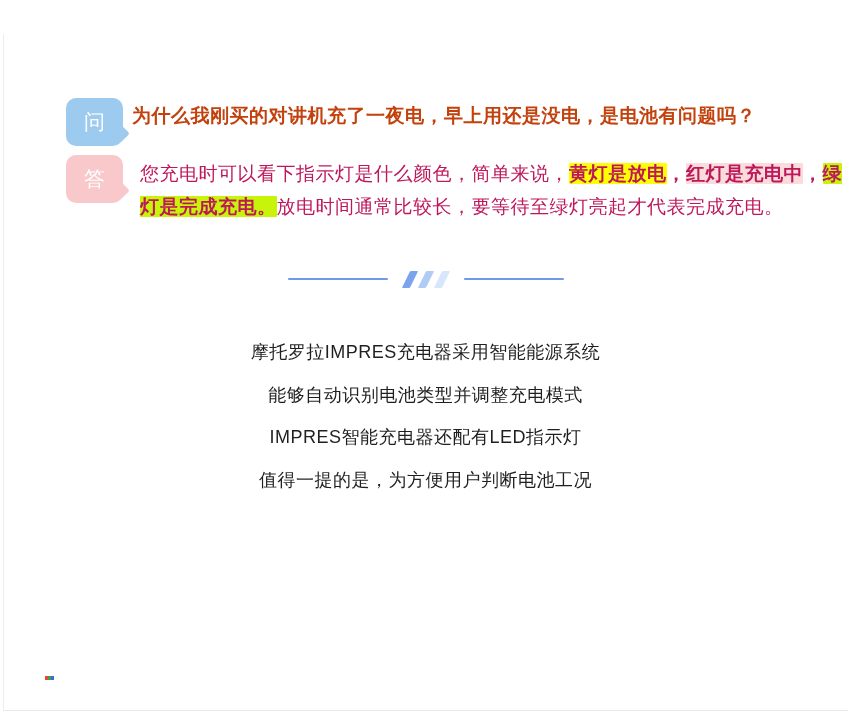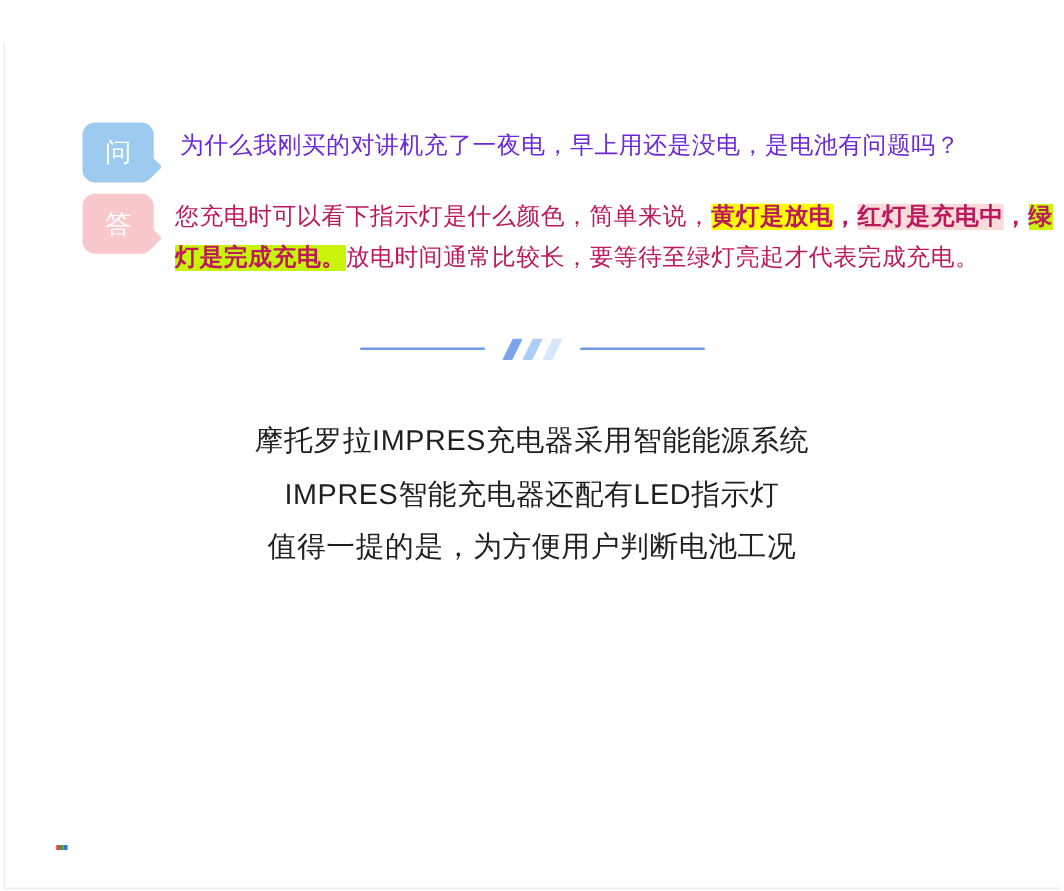--- a/index.html
+++ b/index.html
@@ -12,35 +12,35 @@
 
   .badge { position:absolute; width:57px; height:48px; border-radius:10px; z-index:0;
     display:flex; align-items:center; justify-content:center;
     color:#fff; font-size:21px; background:var(--bc,#ccc); }
   .badge::after { content:""; position:absolute; right:-4px; bottom:6px;
     width:13px; height:13px; background:var(--bc,#ccc);
     transform:rotate(45deg); border-radius:2px; z-index:-1; }
   .badge-q { left:66px; top:98px; }
   .badge-a { left:66px; top:155px; }
 
-  .q-text { position:absolute; left:144px; top:103px; font-size:19px;
-    color:#6d28d9; letter-spacing:.5px; white-space:nowrap; }
+  .q-text { position:absolute; left:132px; top:103px; font-size:19px;
+    color:#c2410c; letter-spacing:.5px; white-space:nowrap;font-weight:bold; }
 
   .a-text { position:absolute; left:140px; top:157px; width:702px;
     font-size:19px; line-height:33px; color:#be185d; letter-spacing:.5px; }
   .a-text span { border-radius:1px; }
 
   .divider { position:absolute; top:269px; left:0; width:100%; height:20px;
     display:flex; align-items:center; justify-content:center; }
   .dv-line { width:100px; height:2px; border-radius:1px; background:var(--line,#6d9be9); }
   .slashes { display:flex; gap:8px; margin:0 18px; transform:skewX(-26deg); }
   .slashes i { display:block; width:8px; height:17px; border-radius:1px; }
 
   .body-lines { position:absolute; top:331px; left:0; width:100%;
-    text-align:center; font-size:23px; line-height:42.5px;
+    text-align:center; font-size:18px; line-height:42.5px;
     color:#1f1f1f; letter-spacing:.5px; }
 
   .color-mark { position:absolute; left:45px; top:676px; width:9px; height:4px;
     display:flex; }
   .color-mark i { flex:1; display:block; }
 </style>
 </head>
 <body>
 
 <div class="page">
@@ -62,20 +62,21 @@
     <span class="slashes">
       <i style="background: rgb(123, 164, 236);"></i>
         <i style="background: rgb(174, 204, 244);"></i>
         <i style="background: rgb(216, 230, 251);"></i>
     </span>
     <span class="dv-line"></span>
   </div>
 
   <div class="body-lines" id="body-lines">
       <div>摩托罗拉IMPRES充电器采用智能能源系统</div>
+      <div>能够自动识别电池类型并调整充电模式</div>
       <div>IMPRES智能充电器还配有LED指示灯</div>
       <div>值得一提的是，为方便用户判断电池工况</div>
     </div>
 
   <div class="color-mark">
       <i style="background: rgb(232, 68, 58);"></i>
       <i style="background: rgb(67, 160, 71);"></i>
       <i style="background: rgb(59, 111, 212);"></i>
     </div>
 

